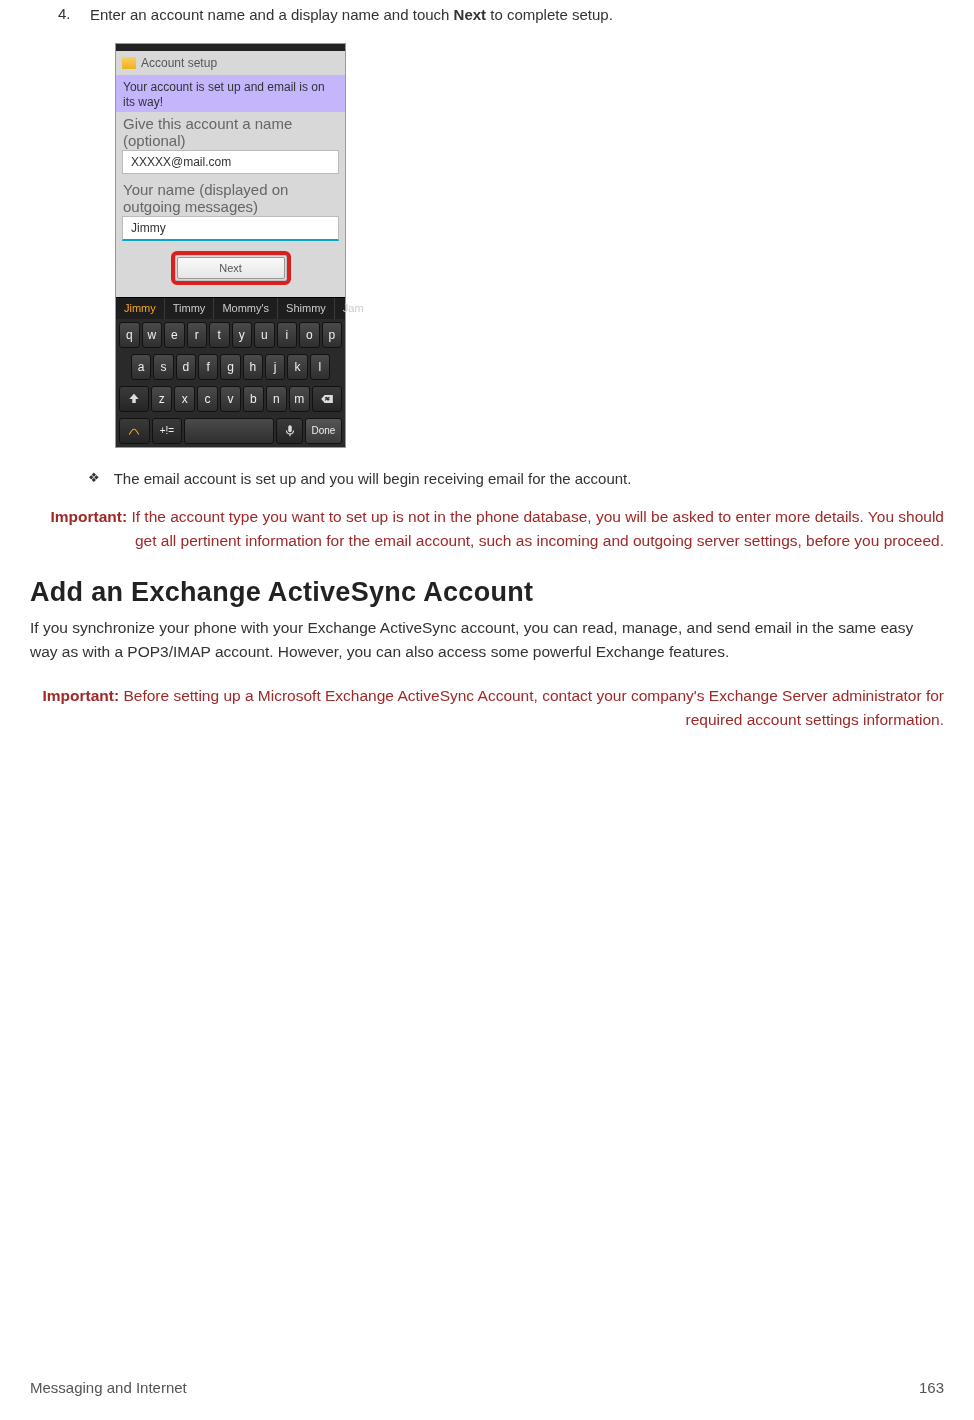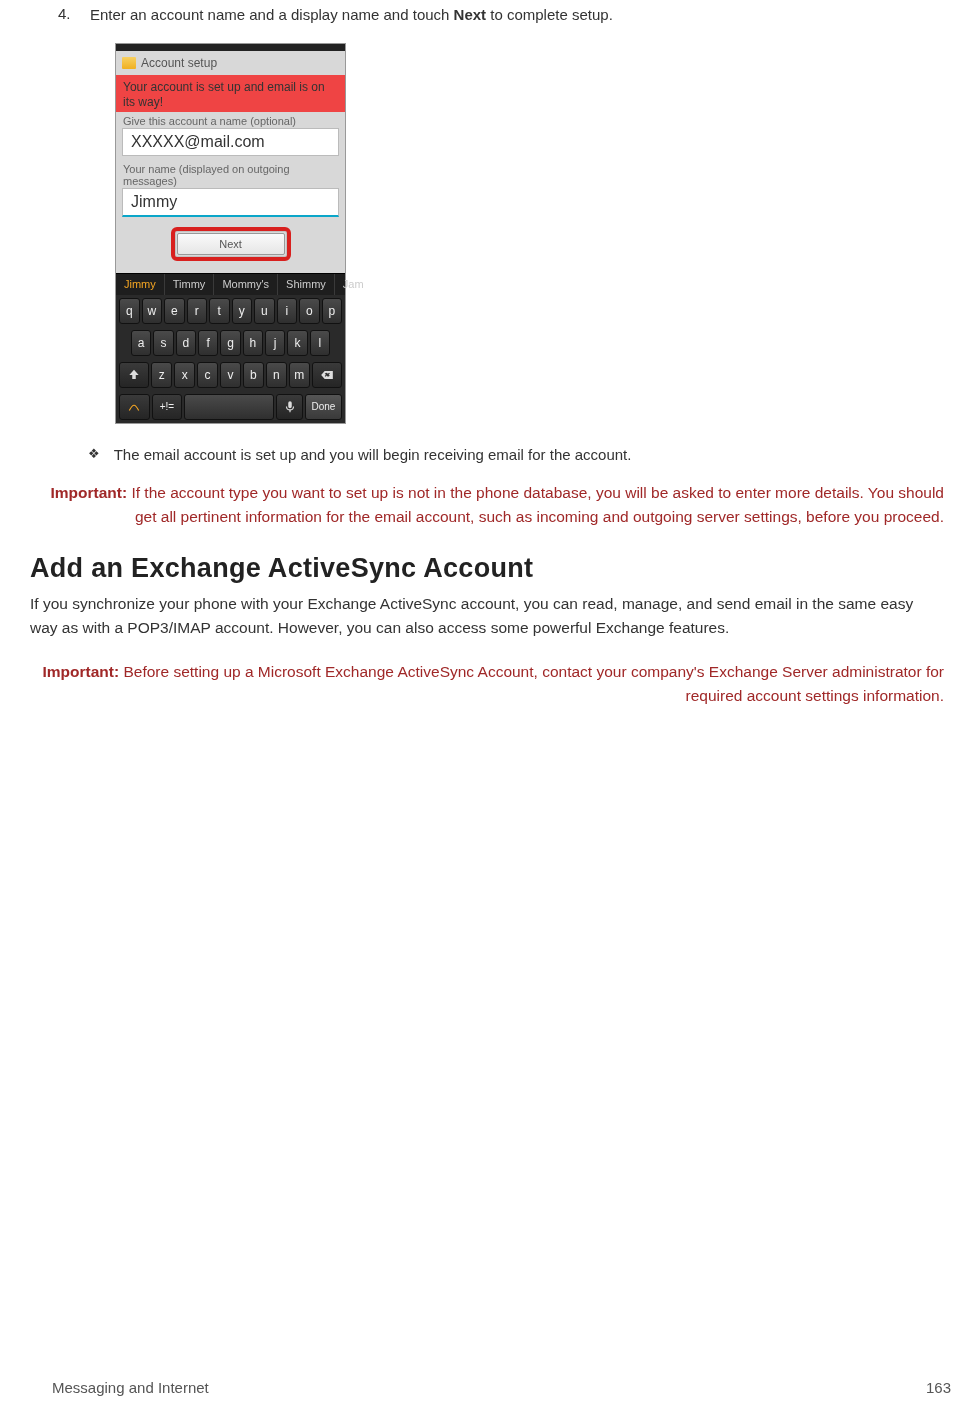--- a/index.html
+++ b/index.html
@@ -61,35 +61,35 @@
   }
   .phone-body {
     background: #d8d8d8;
     padding: 0 0 6px 0;
   }
   .phone-msg {
     padding: 5px 7px 2px 7px;
     font-size: 12px;
     color: #333;
     line-height: 1.25;
-    background: #ef4444;
+    background: #c4b5fd;
   }
   .phone-label {
     padding: 3px 7px 1px 7px;
-    font-size: 11px;
+    font-size: 15px;
     color: #666;
     background: #d8d8d8;
   }
   .phone-input {
     margin: 0 6px 4px 6px;
     background: #fff;
     border: 1px solid #bbb;
     border-bottom: 2px solid #0aa6c9;
     padding: 4px 8px;
-    font-size: 16px;
+    font-size: 12px;
     color: #333;
   }
   .phone-input.noblue { border-bottom: 1px solid #bbb; }
   .phone-next-wrap {
     display:flex;
     justify-content:center;
     padding: 6px 0 6px 0;
     background:#d8d8d8;
   }
   .phone-next {
@@ -184,26 +184,25 @@
     font-size: 15.5px;
     color:#333;
     line-height:1.55;
     margin-bottom: 20px;
   }
 
   .footer {
     position:absolute;
     bottom: 24px;
     left: 30px;
-    right: 23px;
+    right: 30px;
     display:flex;
     justify-content:space-between;
     font-size:15px;
     color:#555;
-    margin-left:22px;
   }
 </style>
 </head>
 <body>
 
 <div class="page">
 
   <div class="step-row">
     <div class="step-num">4.</div>
     <div class="step-text">

